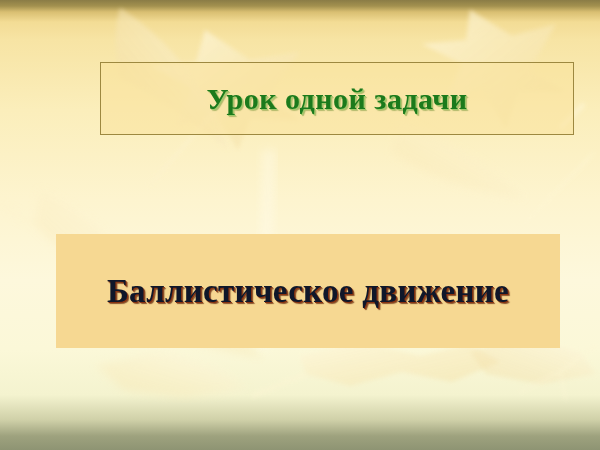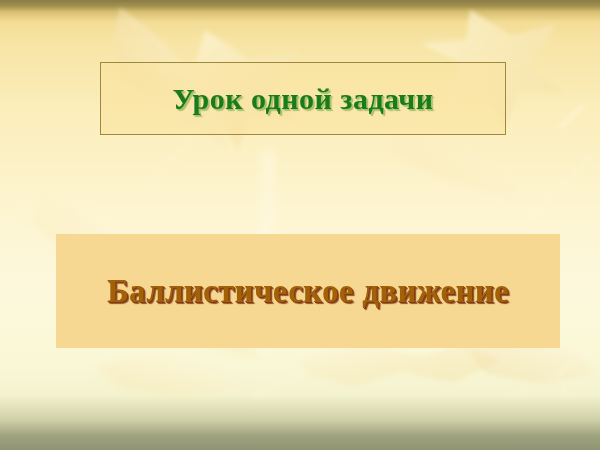--- a/index.html
+++ b/index.html
@@ -40,21 +40,21 @@
     inset: 0;
     pointer-events: none;
   }
   .leaf-layer svg { display: block; width: 600px; height: 450px; }
 
   
   #title-box {
     position: absolute;
     left: 100px;
     top: 62px;
-    width: 406px;
+    width: 474px;
     height: 73px;
     box-sizing: border-box;
     border: 1px solid #9d8840;
     background: rgba(250, 226, 154, 0.55);
     display: flex;
     align-items: center;
     justify-content: center;
   }
   #title-text {
     font-family: "Liberation Serif", serif;
@@ -80,21 +80,21 @@
     display: flex;
     align-items: center;
     justify-content: center;
   }
   #subtitle-text {
     font-family: "Liberation Serif", serif;
     font-weight: bold;
     font-size: 33px;
     line-height: 1;
     letter-spacing: 0.3px;
-    color: #a16207;
+    color: #0f172a;
     white-space: nowrap;
     text-shadow:
       1px 1px 0 #8c3410,
       2px 2px 1px rgba(100, 40, 12, 0.75);
   }
 </style>
 </head>
 <body>
 
 <div id="slide">

